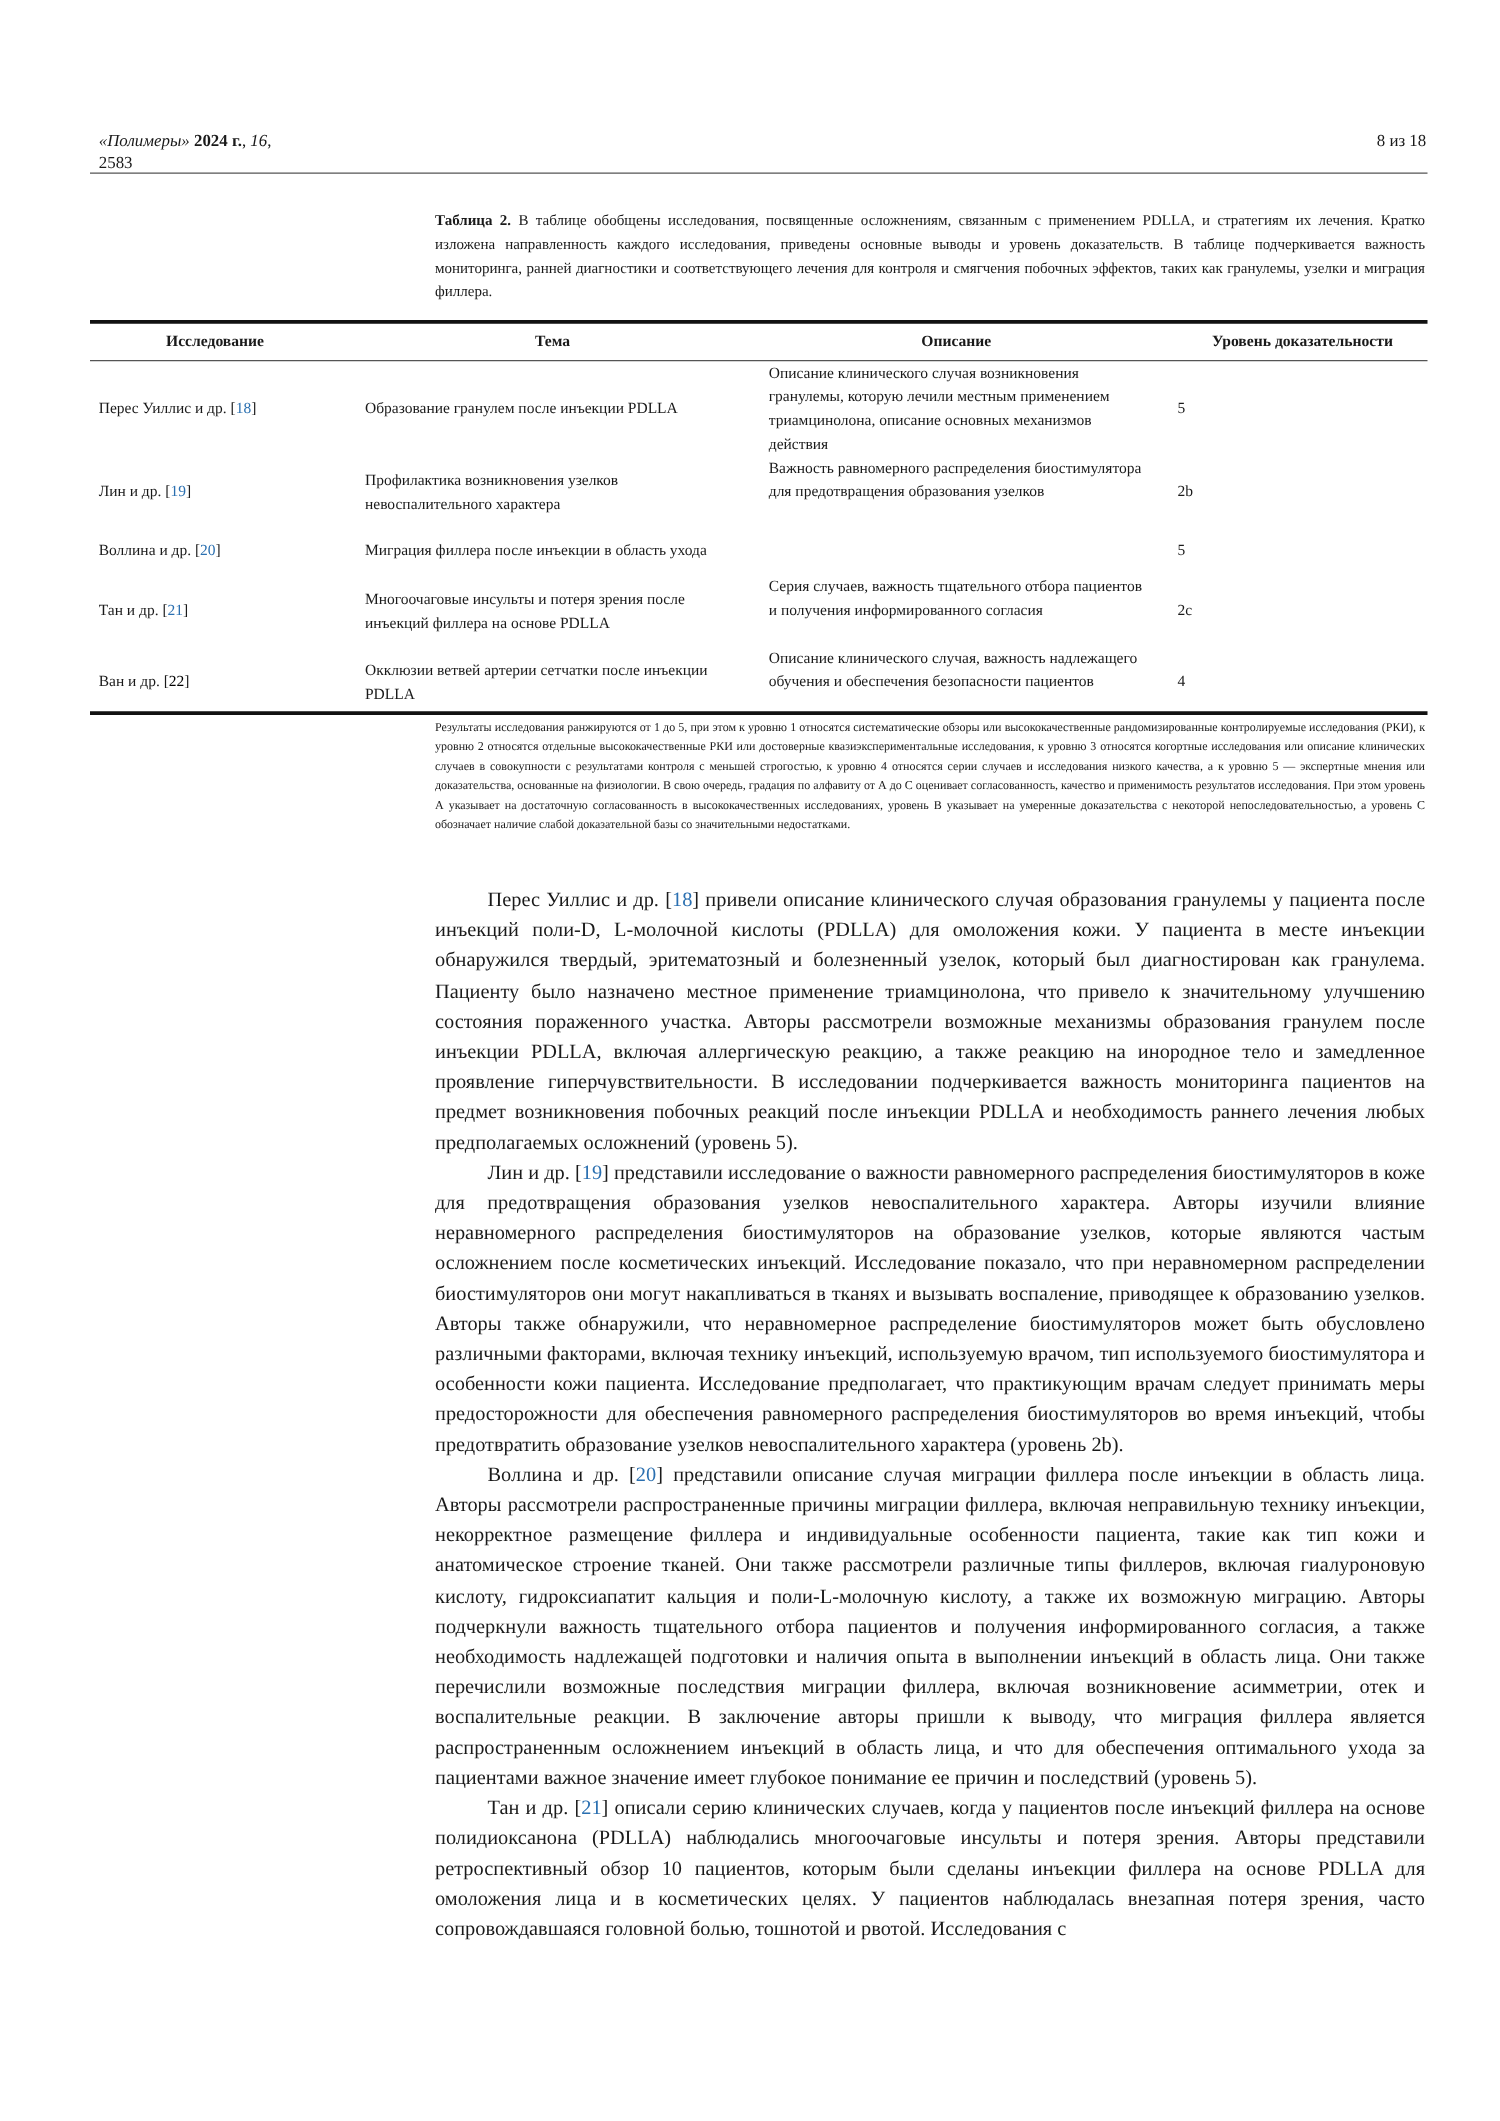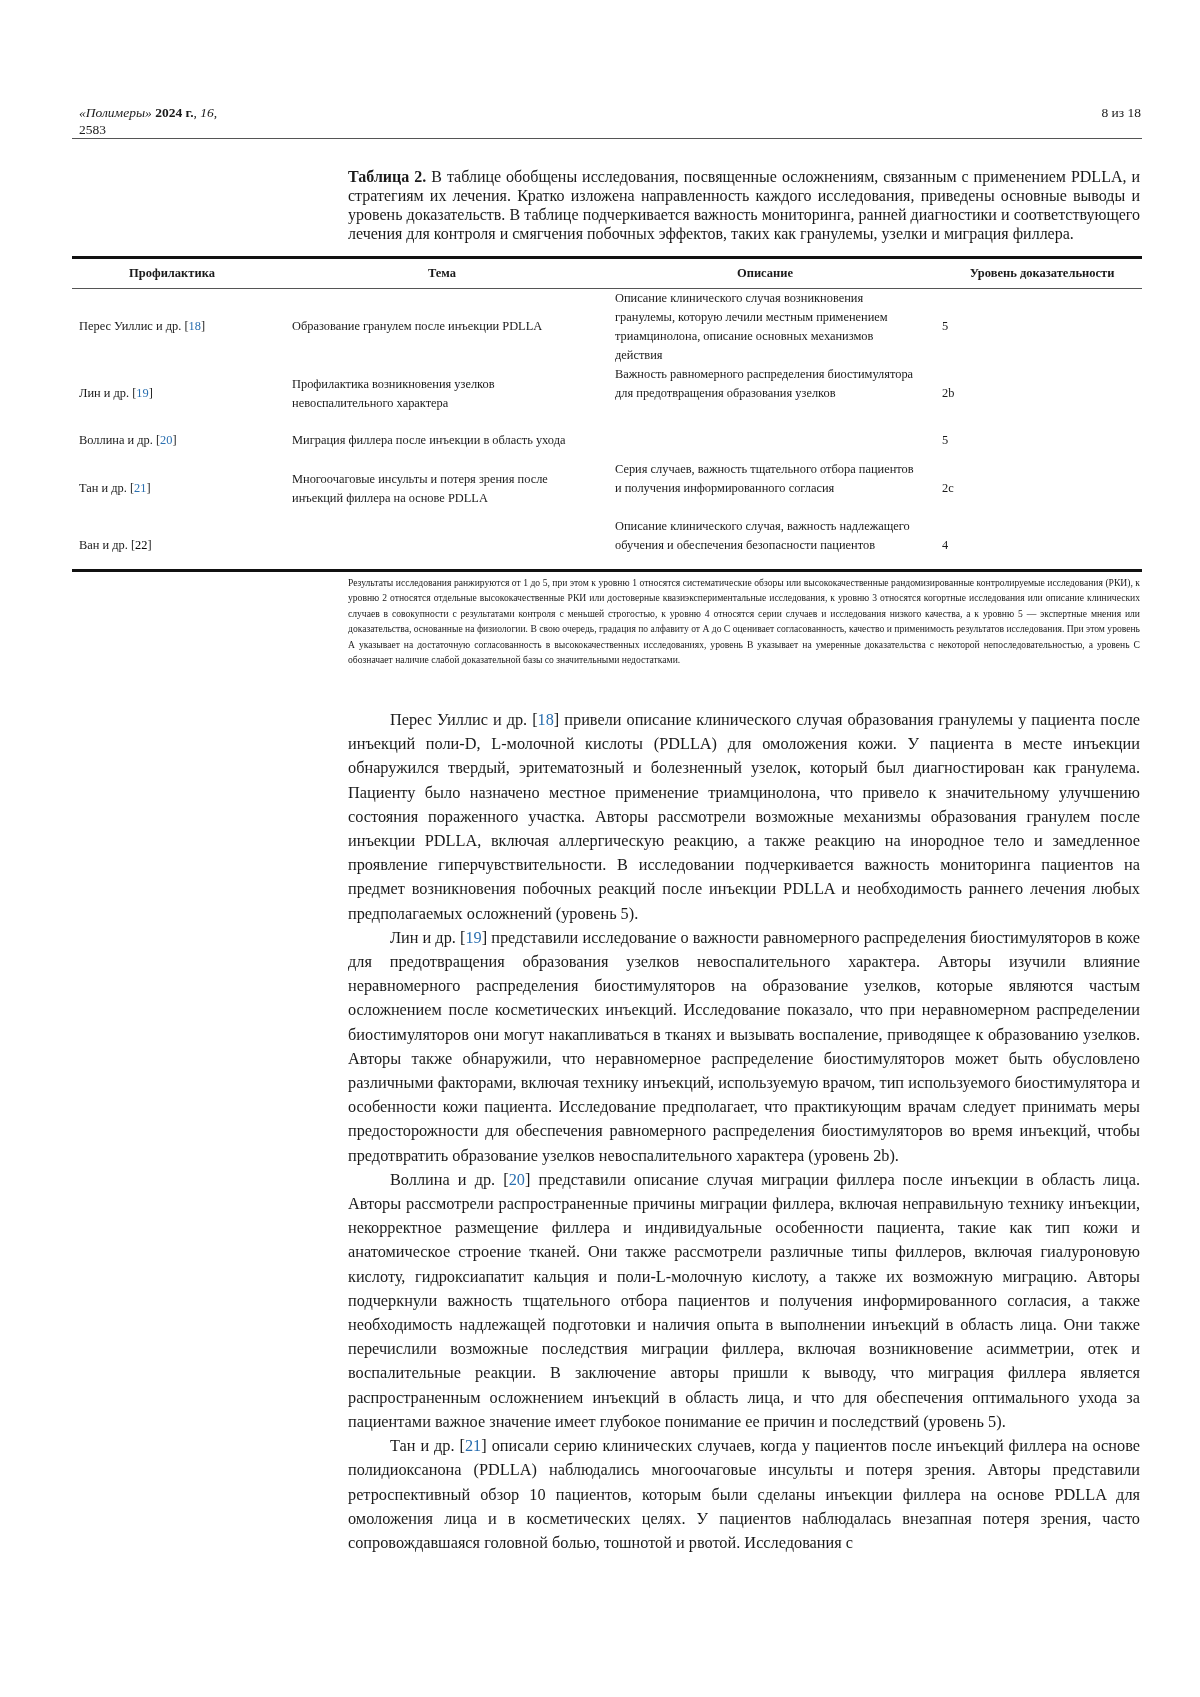--- a/index.html
+++ b/index.html
@@ -6,21 +6,21 @@
     body { width: 1200px; height: 1697px; position: relative; overflow: hidden;
            font-family: "Liberation Serif", "DejaVu Serif", serif; color: #1a1a1a; }
     .header { position: absolute; left: 79px; top: 104px; width: 1062px; font-size: 13.5px; line-height: 17px; }
     .header-left { position: absolute; left: 0; top: 0; }
     .header-left .j { font-style: italic; text-align: right; }
     .header-left .y { font-weight: bold; }
     .header-left .v { font-style: italic; }
     .header-right { position: absolute; right: 0; top: 0; }
     .header-rule { position: absolute; left: 72px; top: 138px; width: 1070px; height: 0; border-top: 1.3px solid #555; }
 
-    .caption { position: absolute; left: 348px; top: 167px; width: 792px; font-size: 16px; line-height: 19px;
+    .caption { position: absolute; left: 348px; top: 167px; width: 792px; font-size: 12px; line-height: 19px;
                text-align: justify; }
     .caption b { font-weight: bold; }
     .tbl-top { position: absolute; left: 72px; top: 256px; width: 1070px; border-top: 3px solid #111; }
     .tbl-head-rule { position: absolute; left: 72px; top: 288px; width: 1070px; border-top: 1px solid #555; }
     .tbl-bottom { position: absolute; left: 72px; top: 569px; width: 1070px; border-top: 3px solid #111; }
     .th { position: absolute; top: 266px; font-weight: bold; font-size: 12.5px; text-align: center; }
     .row { position: absolute; left: 72px; width: 1070px; font-size: 12.4px; line-height: 19px; }
     .cell { position: absolute; }
     .c1 { left: 7px; }
     .c2 { left: 220px; width: 300px; }
@@ -48,21 +48,21 @@
   <div class="header-right">8 из 18</div>
 </div>
 <div class="header-rule"></div>
 
 <div class="caption">
   <b>Таблица 2.</b>
   <span>В таблице обобщены исследования, посвященные осложнениям, связанным с применением PDLLA, и стратегиям их лечения. Кратко изложена направленность каждого исследования, приведены основные выводы и уровень доказательств. В таблице подчеркивается важность мониторинга, ранней диагностики и соответствующего лечения для контроля и смягчения побочных эффектов, таких как гранулемы, узелки и миграция филлера.</span>
 </div>
 
 <div class="tbl-top"></div>
-<div class="th" style="left:72px;width:200px;">Профилактика</div>
+<div class="th" style="left:72px;width:200px;">Исследование</div>
 <div class="th" style="left:292px;width:300px;">Тема</div>
 <div class="th" style="left:615px;width:300px;">Описание</div>
 <div class="th" style="left:942px;width:200px;text-align:center;">Уровень доказательности</div>
 <div class="tbl-head-rule"></div>
 
 <div class="row" style="top:289px;height:76px;">
   <div class="cell c1" style="top:28px;"><span>Перес Уиллис и др.</span> [<a class="ref" style="color: rgb(42, 111, 176);">18</a>]</div>
   <div class="cell c2" style="top:28px;">Образование гранулем после инъекции PDLLA</div>
   <div class="cell c3" style="top:0;">Описание клинического случая возникновения гранулемы, которую лечили местным применением триамцинолона, описание основных механизмов действия</div>
   <div class="cell c4" style="top:28px;">5</div>
@@ -79,20 +79,21 @@
   <div class="cell c4" style="top:9px;">5</div>
 </div>
 <div class="row" style="top:460px;height:57px;">
   <div class="cell c1" style="top:19px;"><span>Тан и др.</span> [<a class="ref" style="color: rgb(42, 111, 176);">21</a>]</div>
   <div class="cell c2" style="top:10px;">Многоочаговые инсульты и потеря зрения после инъекций филлера на основе PDLLA</div>
   <div class="cell c3" style="top:0;">Серия случаев, важность тщательного отбора пациентов и получения информированного согласия</div>
   <div class="cell c4" style="top:19px;">2c</div>
 </div>
 <div class="row" style="top:517px;height:52px;">
   <div class="cell c1" style="top:19px;"><span>Ван и др.</span> [<a class="ref" style="color: #000000;">22</a>]</div>
+  <div class="cell c2" style="top:10px;">Окклюзии ветвей артерии сетчатки после инъекции PDLLA</div>
   <div class="cell c3" style="top:0;">Описание клинического случая, важность надлежащего обучения и обеспечения безопасности пациентов</div>
   <div class="cell c4" style="top:19px;">4</div>
 </div>
 <div class="tbl-bottom"></div>
 
 <div class="note">Результаты исследования ранжируются от 1 до 5, при этом к уровню 1 относятся систематические обзоры или высококачественные рандомизированные контролируемые исследования (РКИ), к уровню 2 относятся отдельные высококачественные РКИ или достоверные квазиэкспериментальные исследования, к уровню 3 относятся когортные исследования или описание клинических случаев в совокупности с результатами контроля с меньшей строгостью, к уровню 4 относятся серии случаев и исследования низкого качества, а к уровню 5 — экспертные мнения или доказательства, основанные на физиологии. В свою очередь, градация по алфавиту от А до С оценивает согласованность, качество и применимость результатов исследования. При этом уровень А указывает на достаточную согласованность в высококачественных исследованиях, уровень В указывает на умеренные доказательства с некоторой непоследовательностью, а уровень С обозначает наличие слабой доказательной базы со значительными недостатками.</div>
 
 <div class="body">
   <p><span>Перес Уиллис и др.</span> [<a class="ref" style="color: rgb(42, 111, 176);">18</a>] <span>привели описание клинического случая образования гранулемы у пациента после инъекций поли-D, L-молочной кислоты (PDLLA) для омоложения кожи. У пациента в месте инъекции обнаружился твердый, эритематозный и болезненный узелок, который был диагностирован как гранулема. Пациенту было назначено местное применение триамцинолона, что привело к значительному улучшению состояния пораженного участка. Авторы рассмотрели возможные механизмы образования гранулем после инъекции PDLLA, включая аллергическую реакцию, а также реакцию на инородное тело и замедленное проявление гиперчувствительности. В исследовании подчеркивается важность мониторинга пациентов на предмет возникновения побочных реакций после инъекции PDLLA и необходимость раннего лечения любых предполагаемых осложнений (уровень 5).</span></p>
   <p><span>Лин и др.</span> [<a class="ref" style="color: rgb(42, 111, 176);">19</a>] <span>представили исследование о важности равномерного распределения биостимуляторов в коже для предотвращения образования узелков невоспалительного характера. Авторы изучили влияние неравномерного распределения биостимуляторов на образование узелков, которые являются частым осложнением после косметических инъекций. Исследование показало, что при неравномерном распределении биостимуляторов они могут накапливаться в тканях и вызывать воспаление, приводящее к образованию узелков. Авторы также обнаружили, что неравномерное распределение биостимуляторов может быть обусловлено различными факторами, включая технику инъекций, используемую врачом, тип используемого биостимулятора и особенности кожи пациента. Исследование предполагает, что практикующим врачам следует принимать меры предосторожности для обеспечения равномерного распределения биостимуляторов во время инъекций, чтобы предотвратить образование узелков невоспалительного характера (уровень 2b).</span></p>

